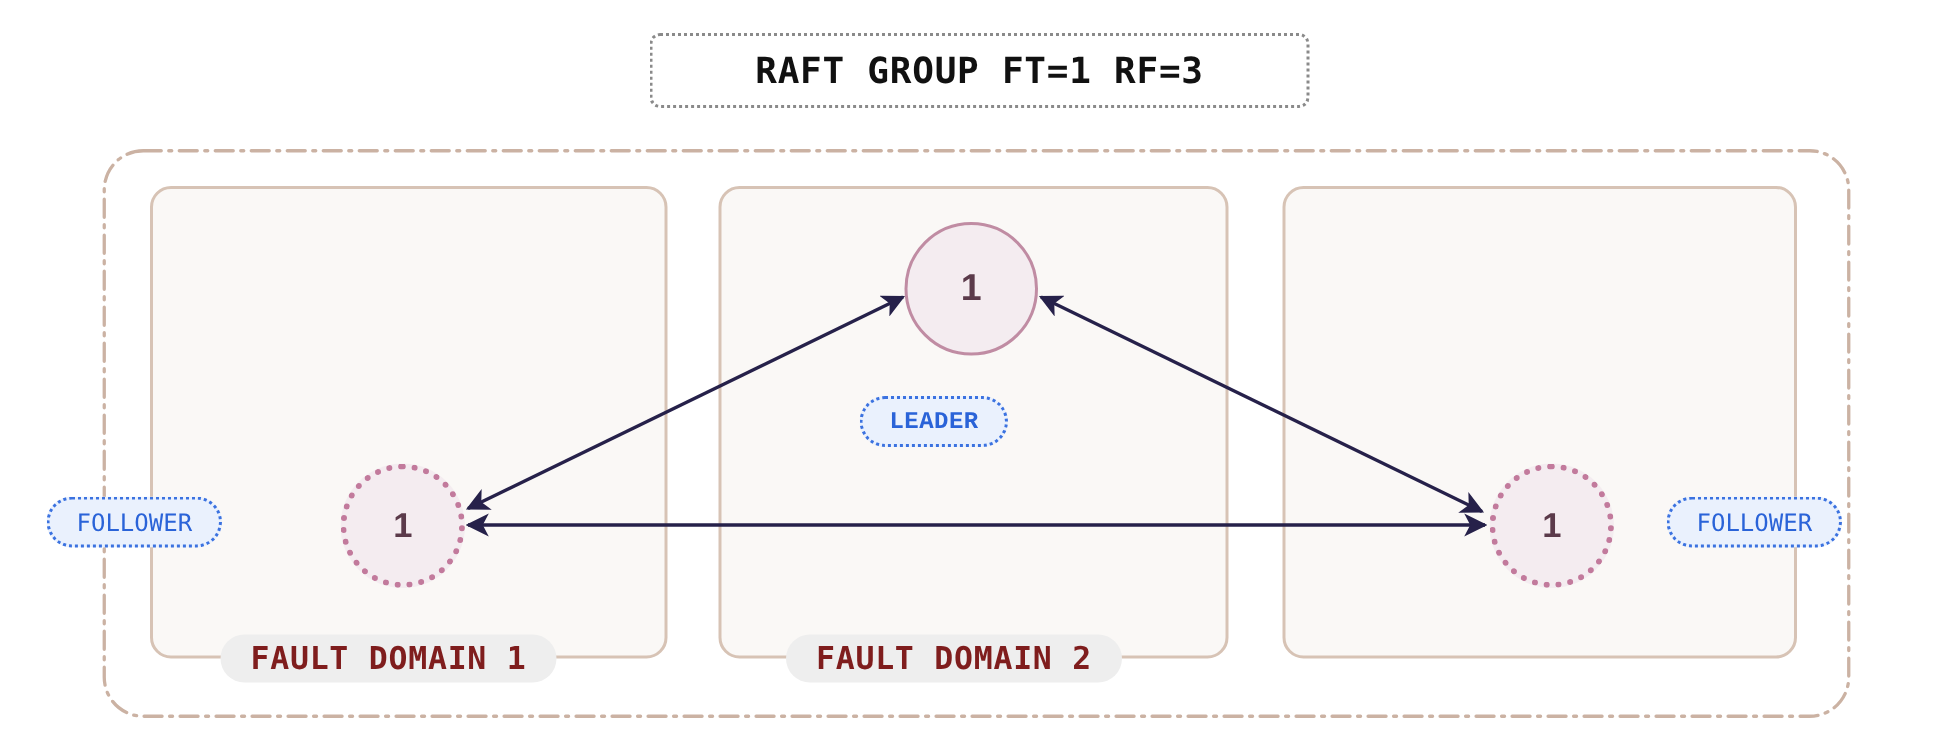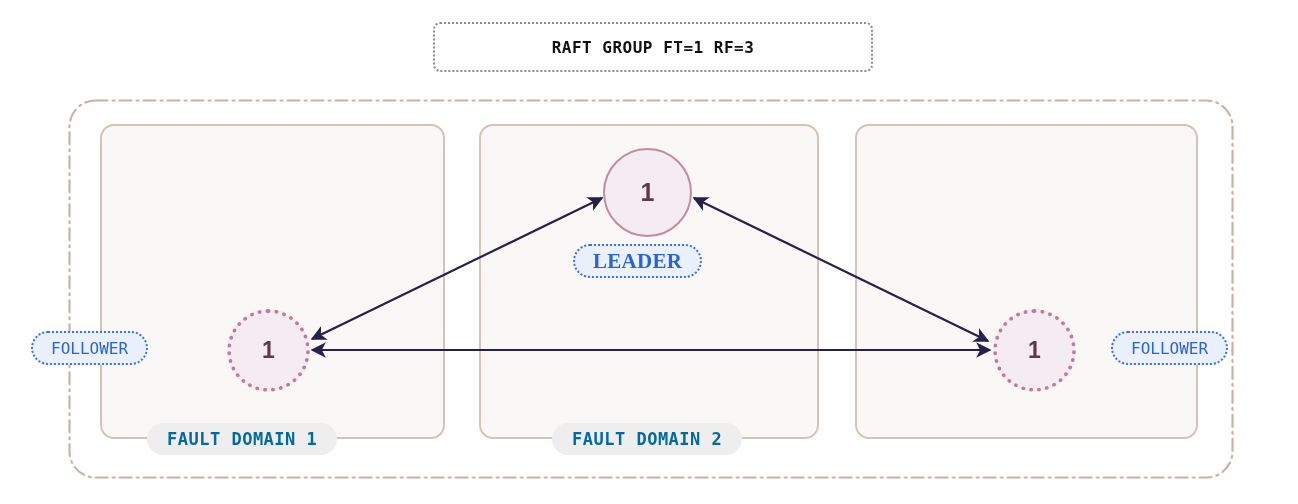--- a/index.html
+++ b/index.html
@@ -29,21 +29,21 @@
     border: 2px dotted #8a8a8a;
     border-radius: 7px;
     background: #ffffff;
     display: flex;
     align-items: center;
     justify-content: center;
   }
   .title-text {
     font-family: "DejaVu Sans Mono", "Liberation Mono", monospace;
     font-weight: bold;
-    font-size: 16px;
+    font-size: 24px;
     letter-spacing: 0.5px;
     color: #111111;
     white-space: pre;
   }
 
   
   .raft-group {
     position: absolute;
     left: 68px;
     top: 99px;
@@ -73,28 +73,28 @@
     height: 32px;
     box-sizing: border-box;
     background: #eeeeee;
     border-radius: 16px;
     display: flex;
     align-items: center;
     justify-content: center;
     padding: 0 20px;
     font-family: "DejaVu Sans Mono", "Liberation Mono", monospace;
     font-weight: bold;
-    font-size: 17px;
+    font-size: 21px;
     letter-spacing: 0.5px;
-    color: #0369a1;
+    color: #7f1d1d;
     white-space: pre;
     text-align: center;
   }
   #fd-label-1 { left: 147px; }
-  #fd-label-2 { left: 552px; }
+  #fd-label-2 { left: 524px; }
   #fd-label-3 { left: 908px; }
 
   
   .edges {
     position: absolute;
     left: 0;
     top: 0;
     width: 1298px;
     height: 504px;
     pointer-events: none;
@@ -141,24 +141,24 @@
     border-radius: 17px;
     display: flex;
     align-items: center;
     justify-content: center;
     padding: 0 18px;
     color: #2a63d8;
     white-space: pre;
   }
   #badge-leader {
     left: 573px;
-    top: 244px;
-    font-family: Liberation Serif, serif;
-    font-weight: bold;
-    font-size: 21px;
+    top: 264px;
+    font-family: Liberation Mono, monospace;
+    font-weight: bold;
+    font-size: 16px;
     letter-spacing: 0.3px;
   }
   .badge-follower {
     top: 331px;
     font-family: "DejaVu Sans Mono", "Liberation Mono", monospace;
     font-weight: normal;
     font-size: 16px;
     letter-spacing: 0px;
   }
   #badge-follower-left  { left: 31px; }

